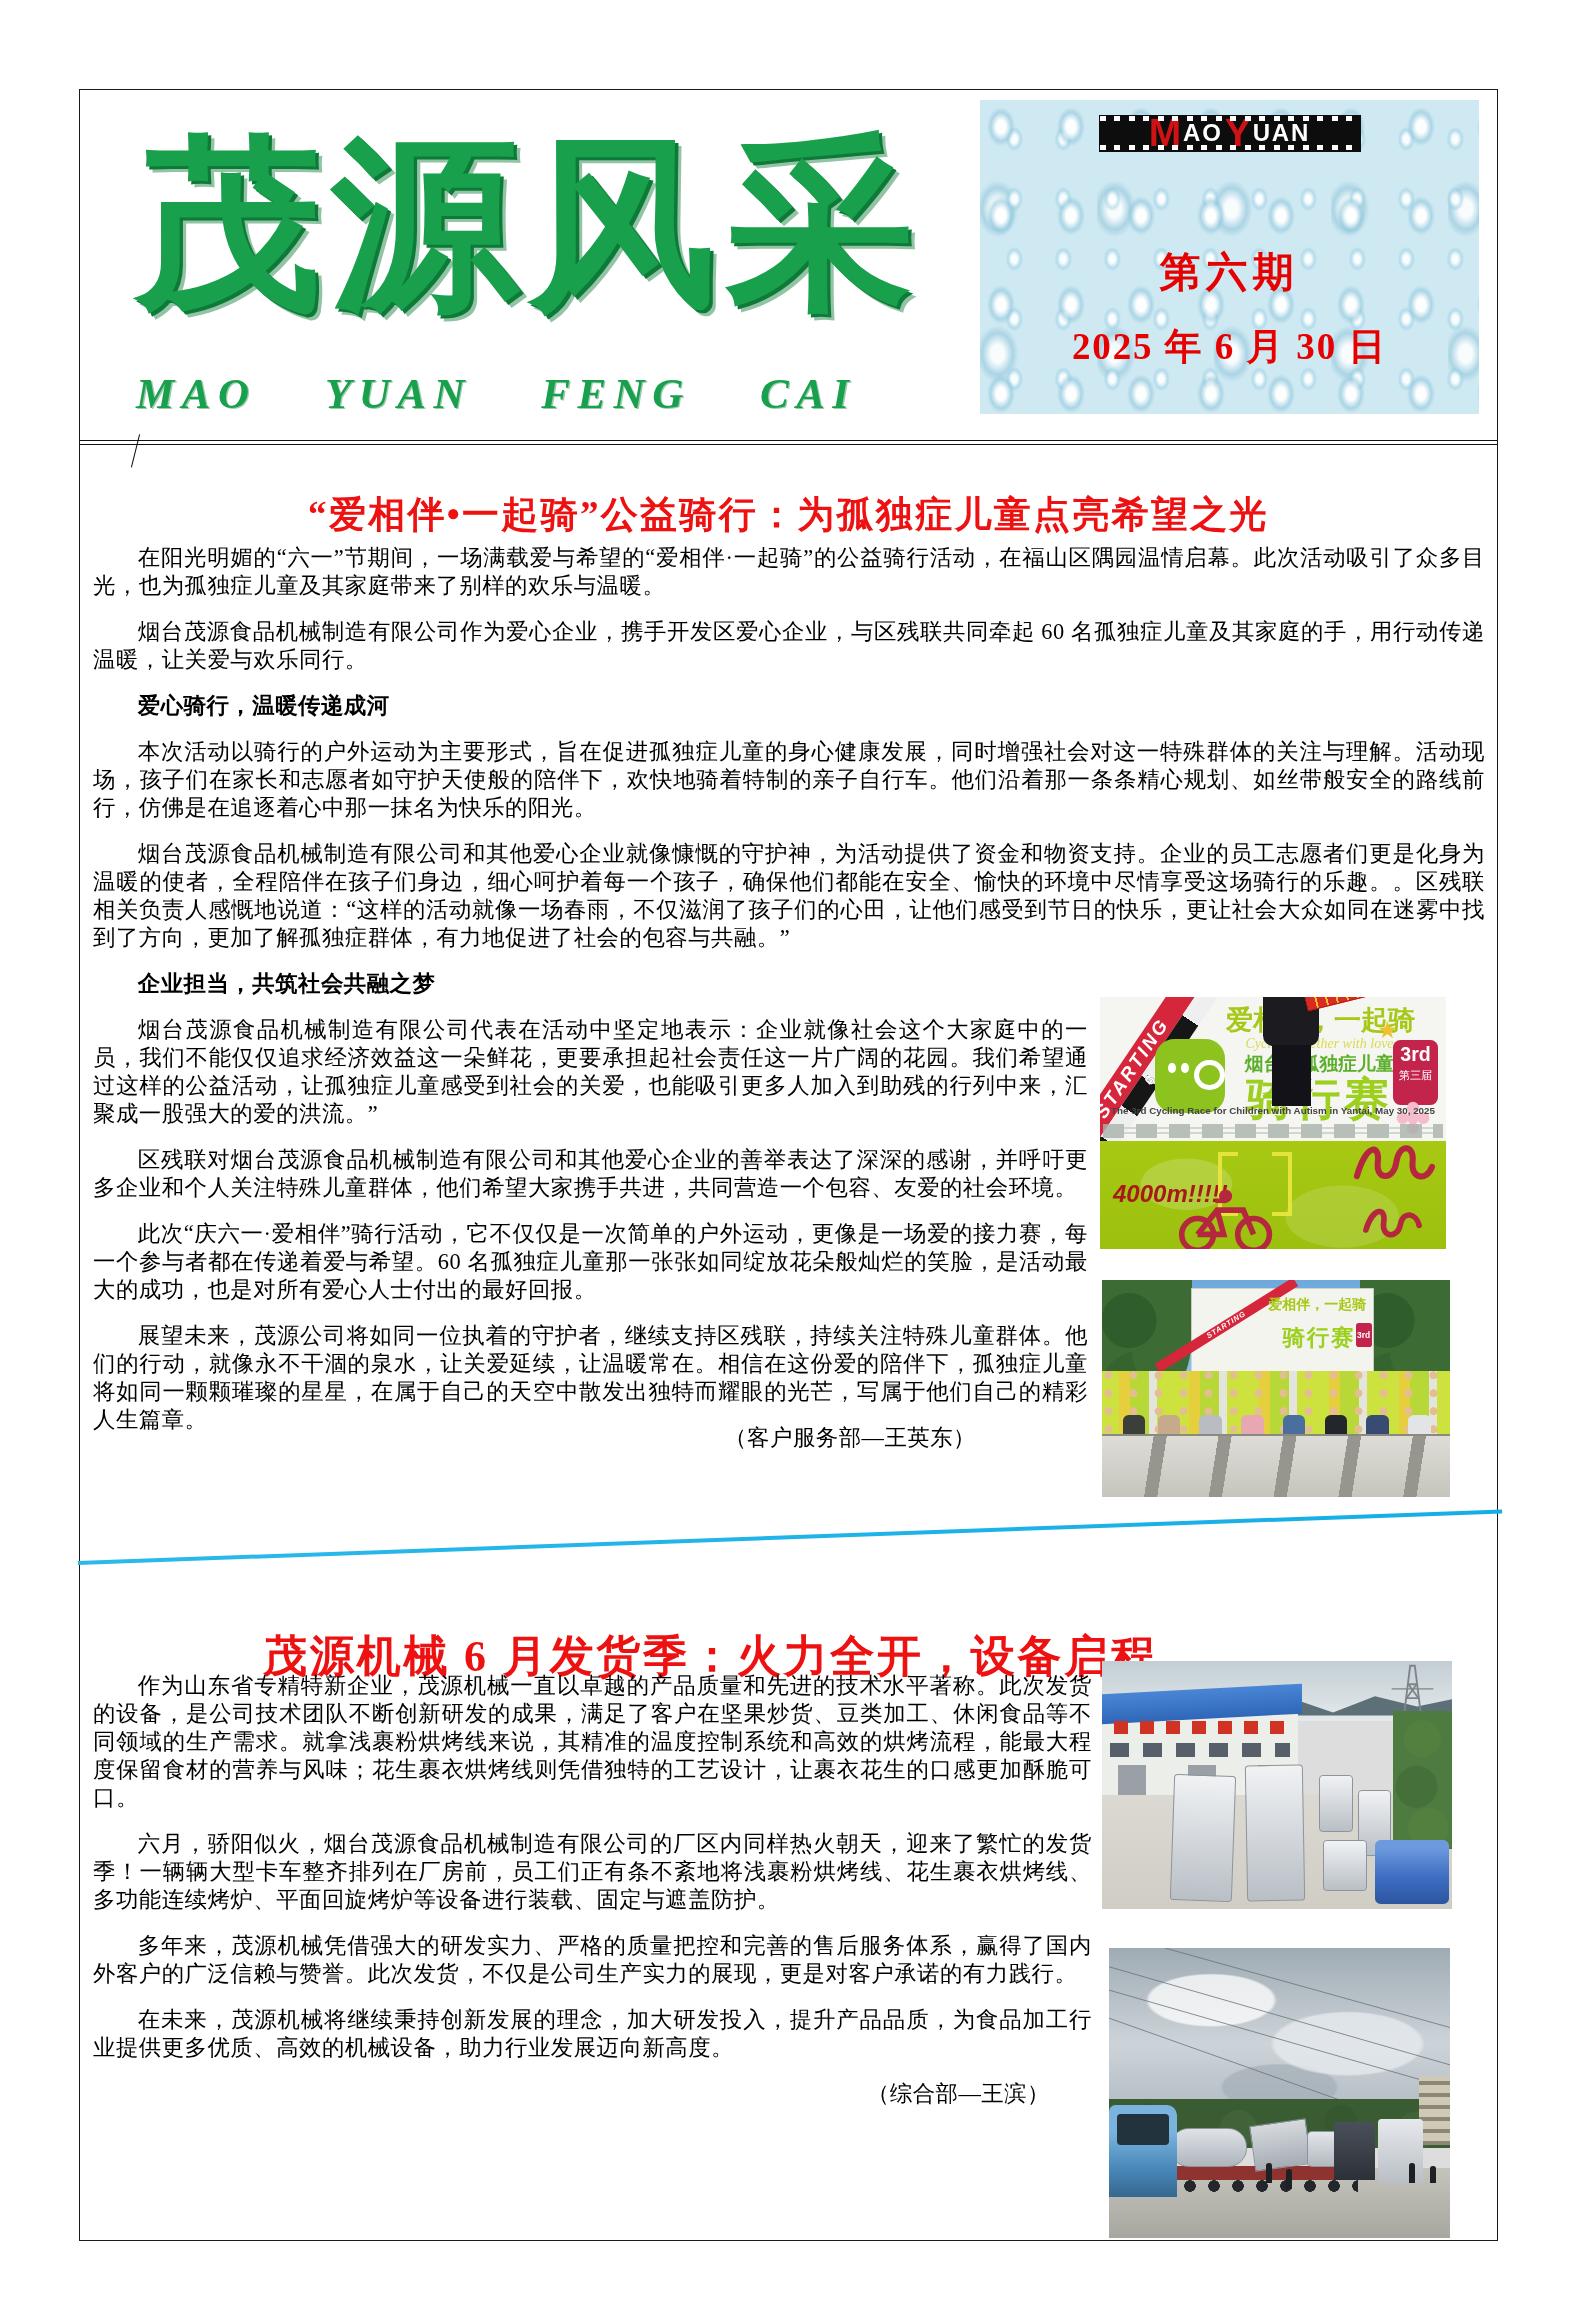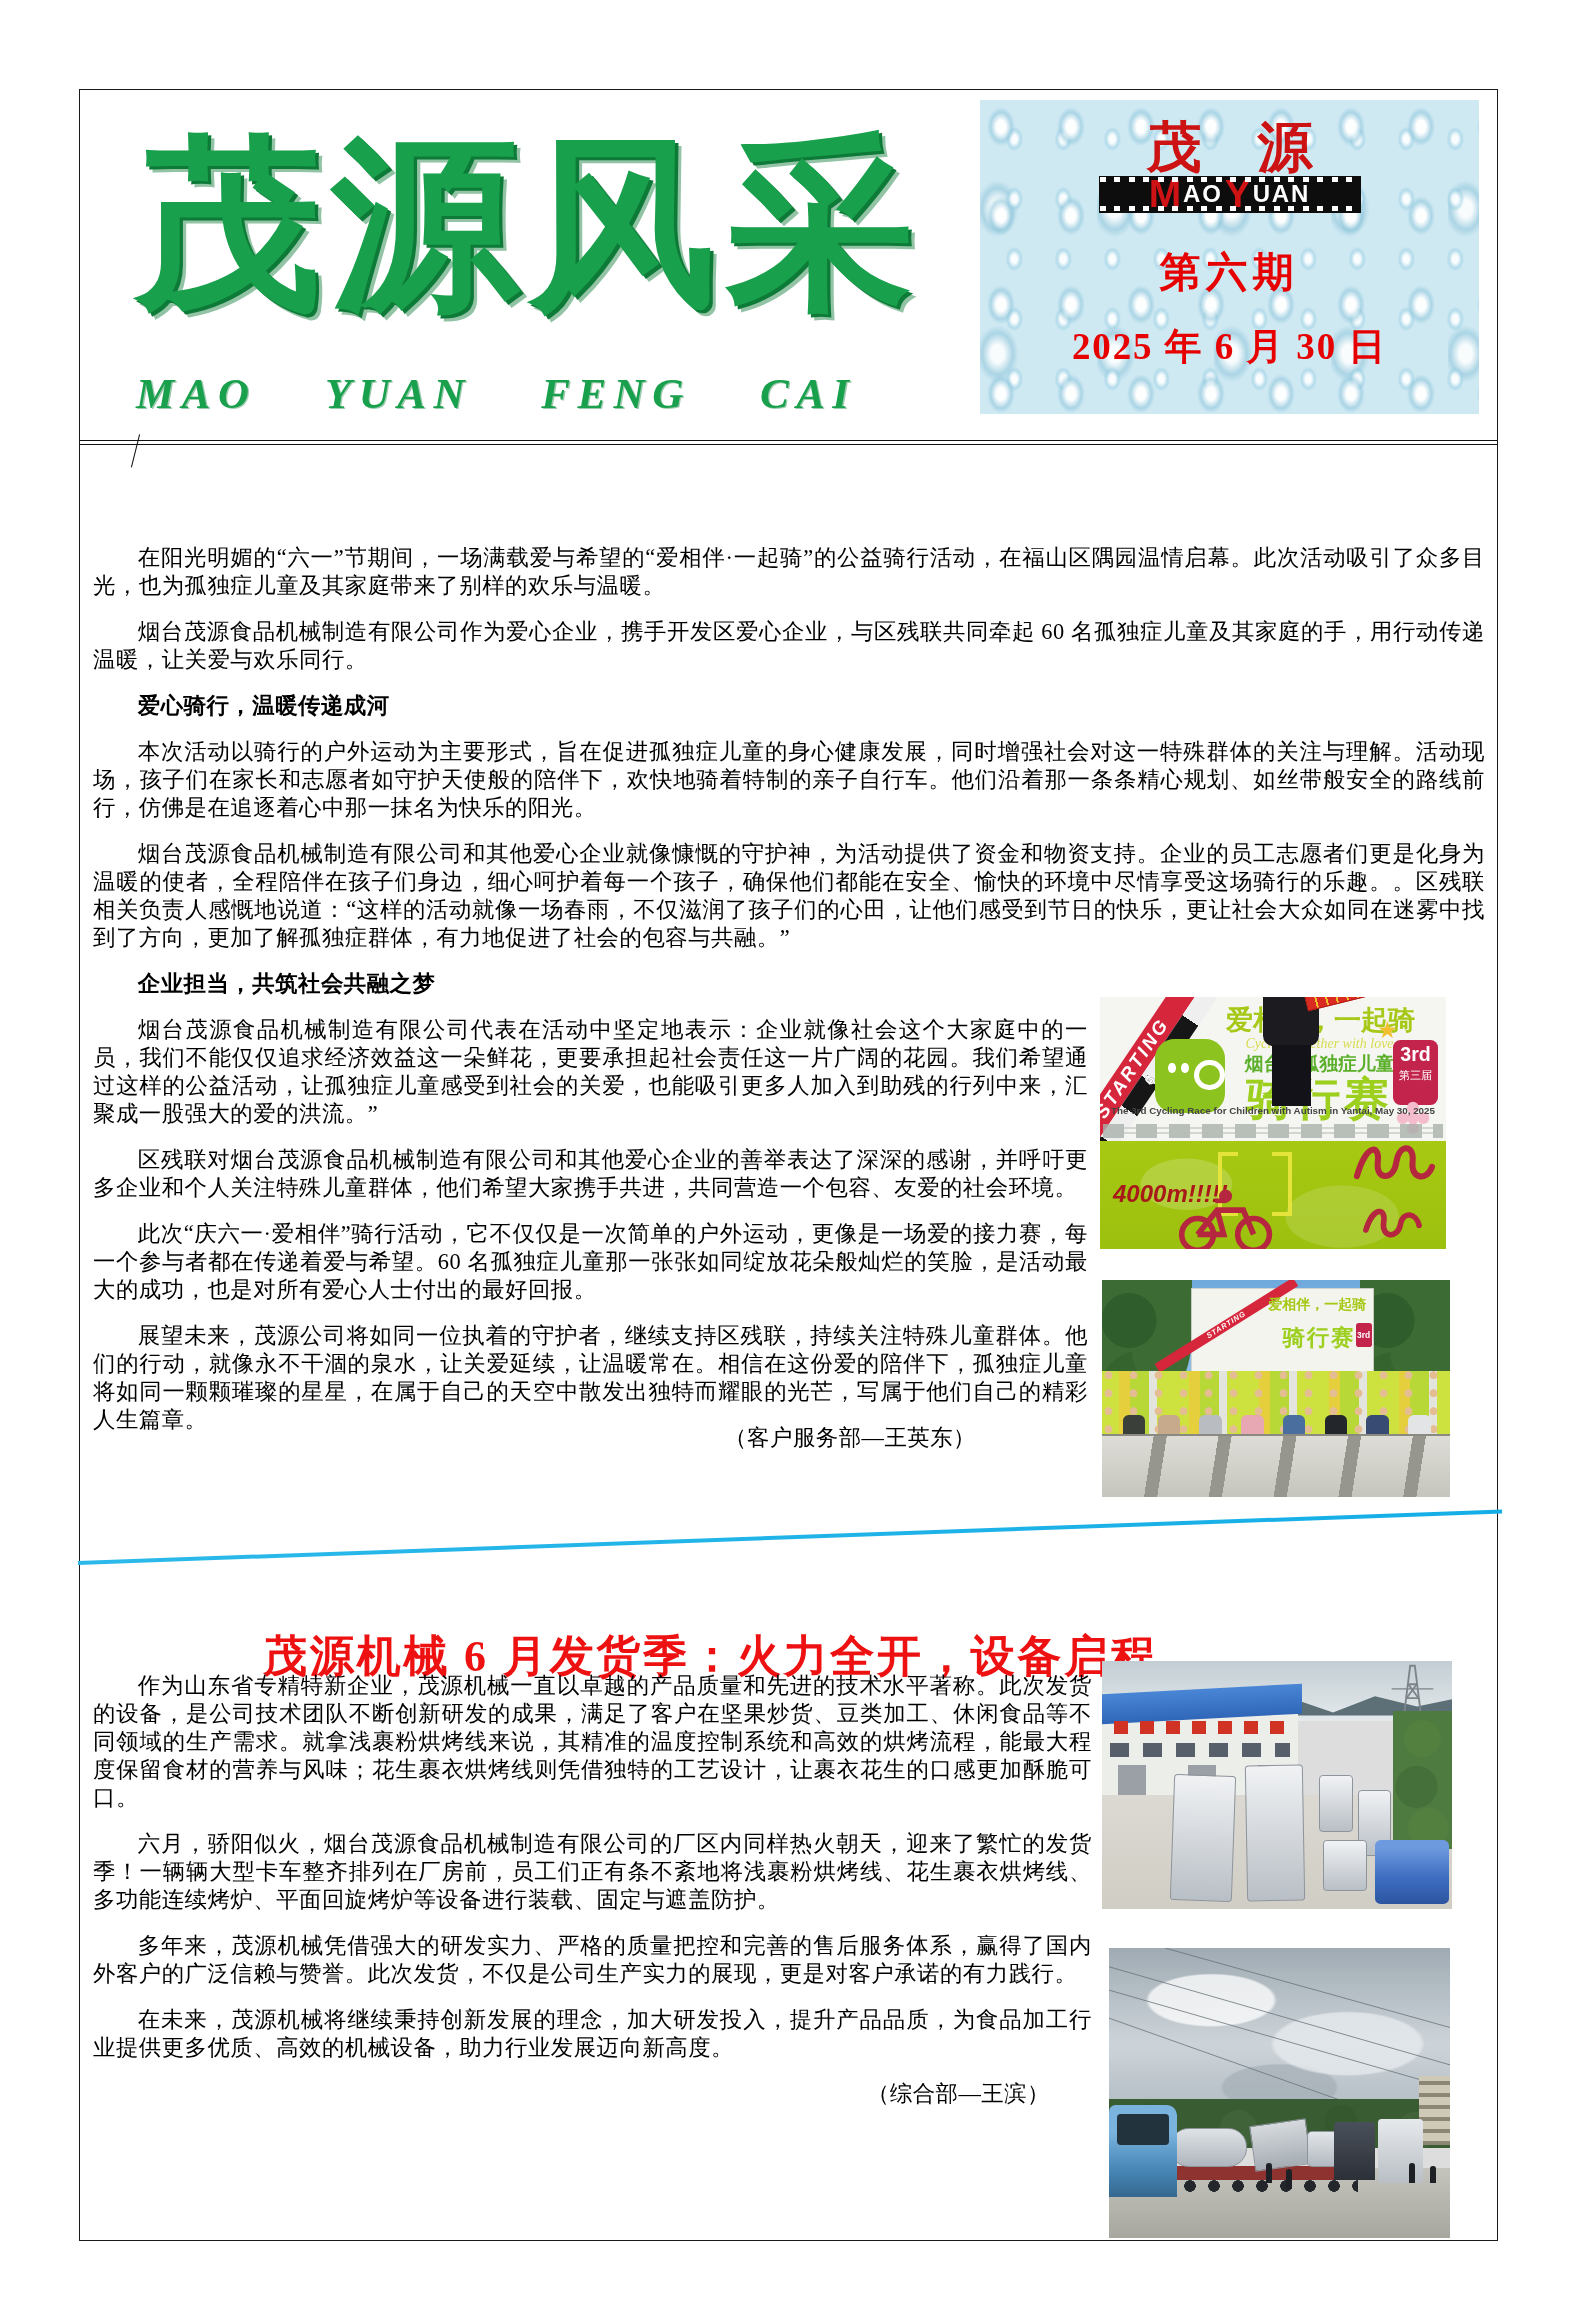--- a/index.html
+++ b/index.html
@@ -207,35 +207,35 @@
 </head>
 <body>
 
 <div class="frame">
 
   <div class="mast-cn">茂源风采</div>
   <div class="mast-en">MAO YUAN FENG CAI</div>
 
   <div class="infobox">
     <div class="logo">
-      <div class="logo-cn">茂源</div>
       <div class="film">
         <span class="big">M</span>
           <span class="wht">AO</span>
           <span class="big">Y</span>
           <span class="wht">UAN</span>
       </div>
     </div>
     <div class="issue">第六期</div>
     <div class="date">2025 年 6 月 30 日</div>
   </div>
 
   <div class="rule"></div>
   <div class="stray"></div>
 
+  <h1 class="t1">“爱相伴•一起骑”公益骑行：为孤独症儿童点亮希望之光</h1>
   <div class="a1 body-txt">
     <p>在阳光明媚的“六一”节期间，一场满载爱与希望的“爱相伴·一起骑”的公益骑行活动，在福山区隅园温情启幕。此次活动吸引了众多目光，也为孤独症儿童及其家庭带来了别样的欢乐与温暖。</p>
     <p>烟台茂源食品机械制造有限公司作为爱心企业，携手开发区爱心企业，与区残联共同牵起 60 名孤独症儿童及其家庭的手，用行动传递温暖，让关爱与欢乐同行。</p>
     <p class="hd">爱心骑行，温暖传递成河</p>
     <p>本次活动以骑行的户外运动为主要形式，旨在促进孤独症儿童的身心健康发展，同时增强社会对这一特殊群体的关注与理解。活动现场，孩子们在家长和志愿者如守护天使般的陪伴下，欢快地骑着特制的亲子自行车。他们沿着那一条条精心规划、如丝带般安全的路线前行，仿佛是在追逐着心中那一抹名为快乐的阳光。</p>
     <p>烟台茂源食品机械制造有限公司和其他爱心企业就像慷慨的守护神，为活动提供了资金和物资支持。企业的员工志愿者们更是化身为温暖的使者，全程陪伴在孩子们身边，细心呵护着每一个孩子，确保他们都能在安全、愉快的环境中尽情享受这场骑行的乐趣。。区残联相关负责人感慨地说道：“这样的活动就像一场春雨，不仅滋润了孩子们的心田，让他们感受到节日的快乐，更让社会大众如同在迷雾中找到了方向，更加了解孤独症群体，有力地促进了社会的包容与共融。”</p>
     <p class="hd nr">企业担当，共筑社会共融之梦</p>
     <p class="nr">烟台茂源食品机械制造有限公司代表在活动中坚定地表示：企业就像社会这个大家庭中的一员，我们不能仅仅追求经济效益这一朵鲜花，更要承担起社会责任这一片广阔的花园。我们希望通过这样的公益活动，让孤独症儿童感受到社会的关爱，也能吸引更多人加入到助残的行列中来，汇聚成一股强大的爱的洪流。”</p>
     <p class="nr">区残联对烟台茂源食品机械制造有限公司和其他爱心企业的善举表达了深深的感谢，并呼吁更多企业和个人关注特殊儿童群体，他们希望大家携手共进，共同营造一个包容、友爱的社会环境。</p>
     <p class="nr">此次“庆六一·爱相伴”骑行活动，它不仅仅是一次简单的户外运动，更像是一场爱的接力赛，每一个参与者都在传递着爱与希望。60 名孤独症儿童那一张张如同绽放花朵般灿烂的笑脸，是活动最大的成功，也是对所有爱心人士付出的最好回报。</p>

